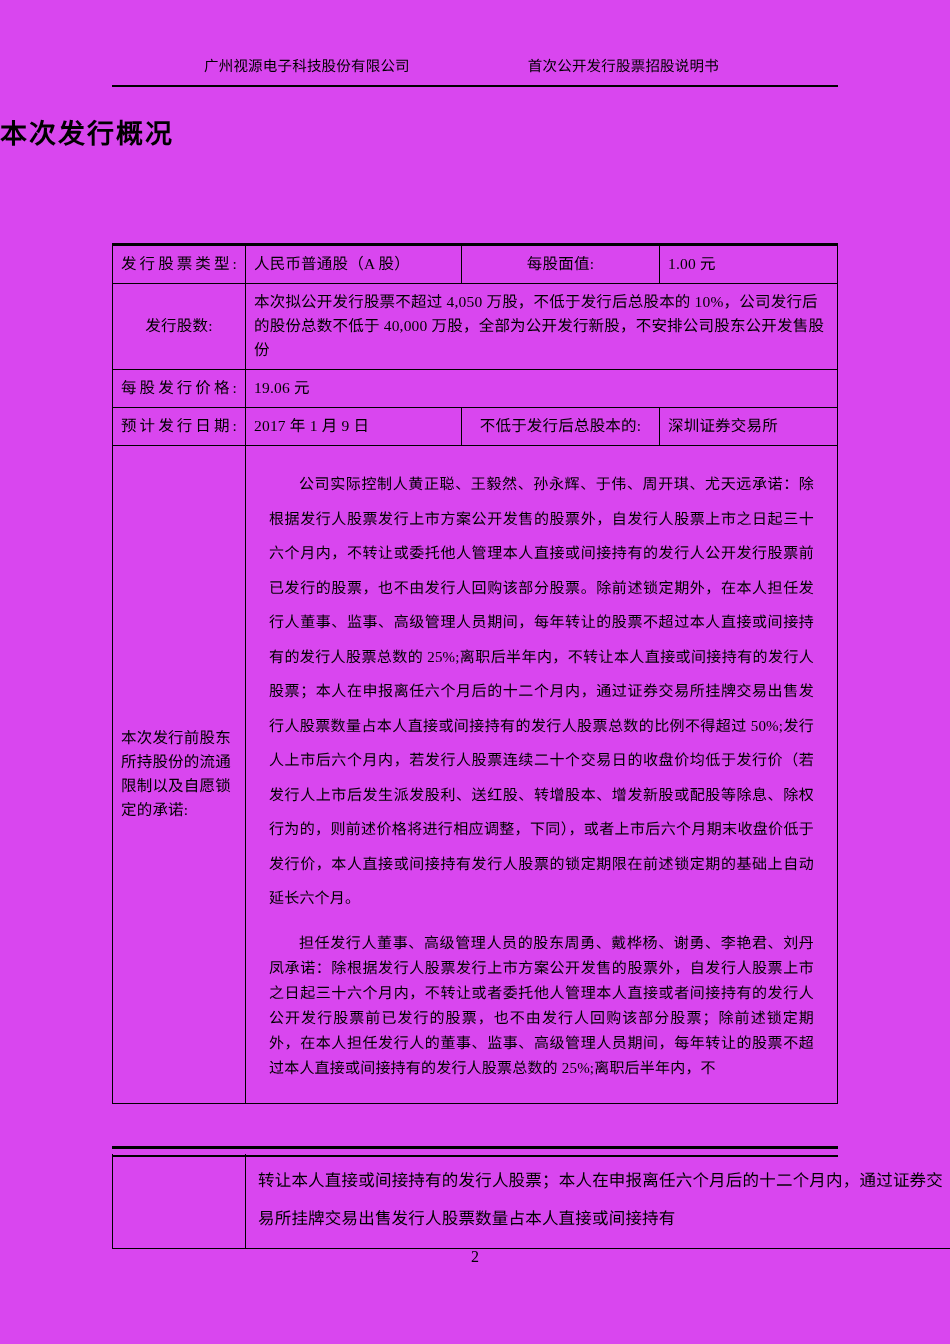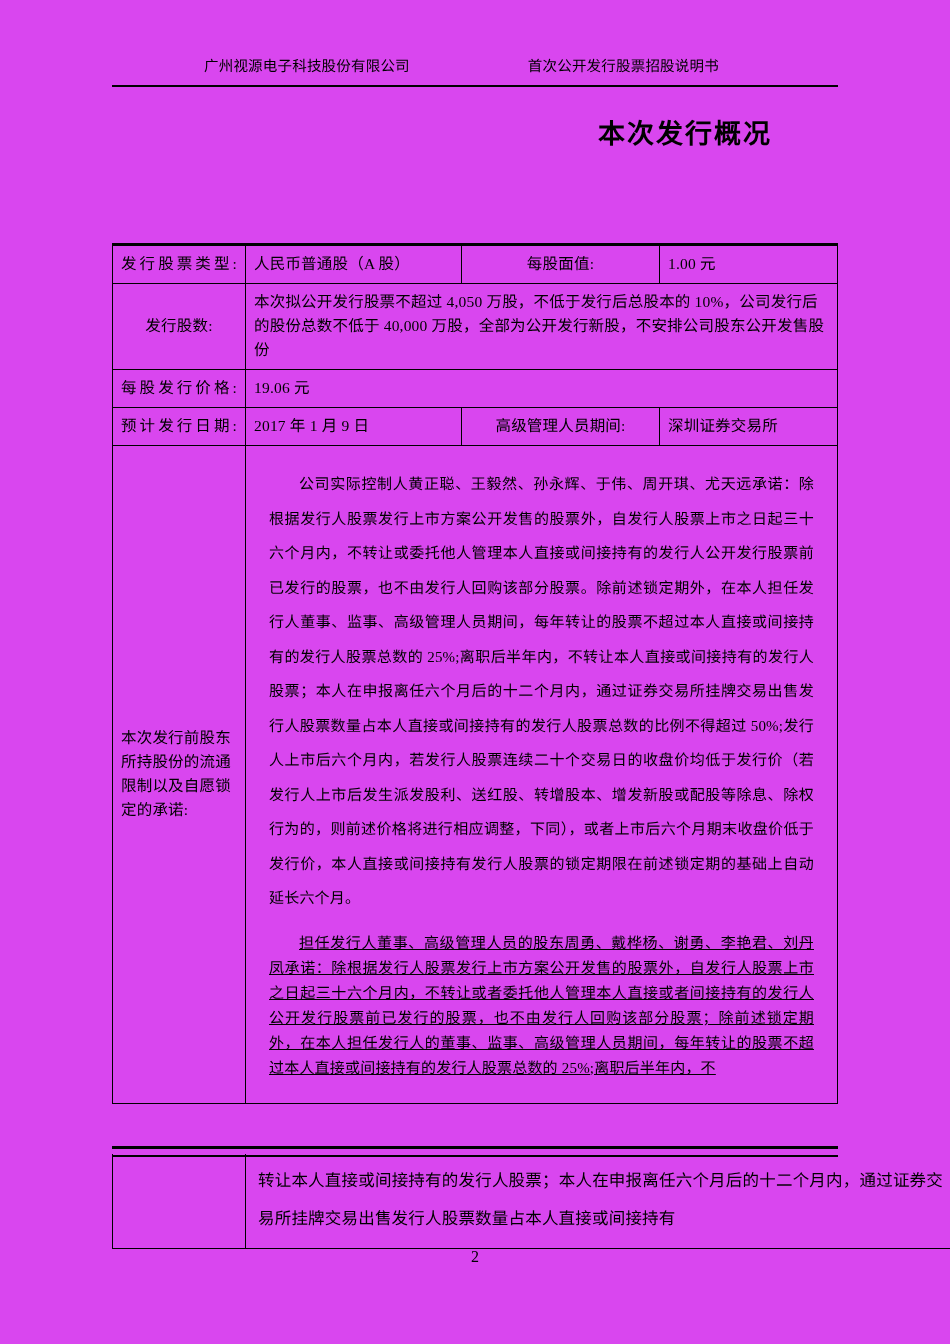--- a/index.html
+++ b/index.html
@@ -48,21 +48,21 @@
     height: 0;
     border-top: 2px solid #000;
   }
 
   
   .doc-title {
     position: absolute;
     left: 0;
     top: 112px;
     width: 772px;
-    text-align: right;
+    text-align: left;
     font-size: 27px;
     font-weight: bold;
     letter-spacing: 2px;
     font-family: "Liberation Serif", "DejaVu Serif", serif;
   }
 
   
   .lead-para {
     position: absolute;
     left: 112px;
@@ -126,21 +126,20 @@
     text-indent: 2em;
     font-size: 15px;
     letter-spacing: 0.2px;
   }
   .commit-body p.loose {
     line-height: 34.5px;
   }
   .commit-body p.tight {
     line-height: 25px;
     margin-top: 2px;
-    text-decoration: underline;
   }
 
   
   .page-break-rule {
     position: absolute;
     left: 112px;
     top: 1146px;
     width: 726px;
     height: 6px;
     border-top: 3px solid #000;
@@ -212,21 +211,21 @@
         <td class="lbl-plain">发行股数:</td>
         <td colspan="3">本次拟公开发行股票不超过 4,050 万股，不低于发行后总股本的 10%，公司发行后的股份总数不低于 40,000 万股，全部为公开发行新股，不安排公司股东公开发售股份</td>
       </tr>
       <tr>
         <td class="lbl-justify">每股发行价格:</td>
         <td colspan="3" class="cell-top">19.06 元</td>
       </tr>
       <tr>
         <td class="lbl-justify">预计发行日期:</td>
         <td>2017 年 1 月 9 日</td>
-        <td class="lbl-plain">高级管理人员期间:</td>
+        <td class="lbl-plain">不低于发行后总股本的:</td>
         <td>深圳证券交易所</td>
       </tr>
       <tr>
         <td class="commit-label">本次发行前股东所持股份的流通限制以及自愿锁定的承诺:</td>
         <td colspan="3" class="commit-body">
           <p class="loose">公司实际控制人黄正聪、王毅然、孙永辉、于伟、周开琪、尤天远承诺：除根据发行人股票发行上市方案公开发售的股票外，自发行人股票上市之日起三十六个月内，不转让或委托他人管理本人直接或间接持有的发行人公开发行股票前已发行的股票，也不由发行人回购该部分股票。除前述锁定期外，在本人担任发行人董事、监事、高级管理人员期间，每年转让的股票不超过本人直接或间接持有的发行人股票总数的 25%;离职后半年内，不转让本人直接或间接持有的发行人股票；本人在申报离任六个月后的十二个月内，通过证券交易所挂牌交易出售发行人股票数量占本人直接或间接持有的发行人股票总数的比例不得超过 50%;发行人上市后六个月内，若发行人股票连续二十个交易日的收盘价均低于发行价（若发行人上市后发生派发股利、送红股、转增股本、增发新股或配股等除息、除权行为的，则前述价格将进行相应调整，下同），或者上市后六个月期末收盘价低于发行价，本人直接或间接持有发行人股票的锁定期限在前述锁定期的基础上自动延长六个月。</p>
           <p class="tight">担任发行人董事、高级管理人员的股东周勇、戴桦杨、谢勇、李艳君、刘丹凤承诺：除根据发行人股票发行上市方案公开发售的股票外，自发行人股票上市之日起三十六个月内，不转让或者委托他人管理本人直接或者间接持有的发行人公开发行股票前已发行的股票，也不由发行人回购该部分股票；除前述锁定期外，在本人担任发行人的董事、监事、高级管理人员期间，每年转让的股票不超过本人直接或间接持有的发行人股票总数的 25%;离职后半年内，不</p>
         </td>
       </tr>
     </tbody>

